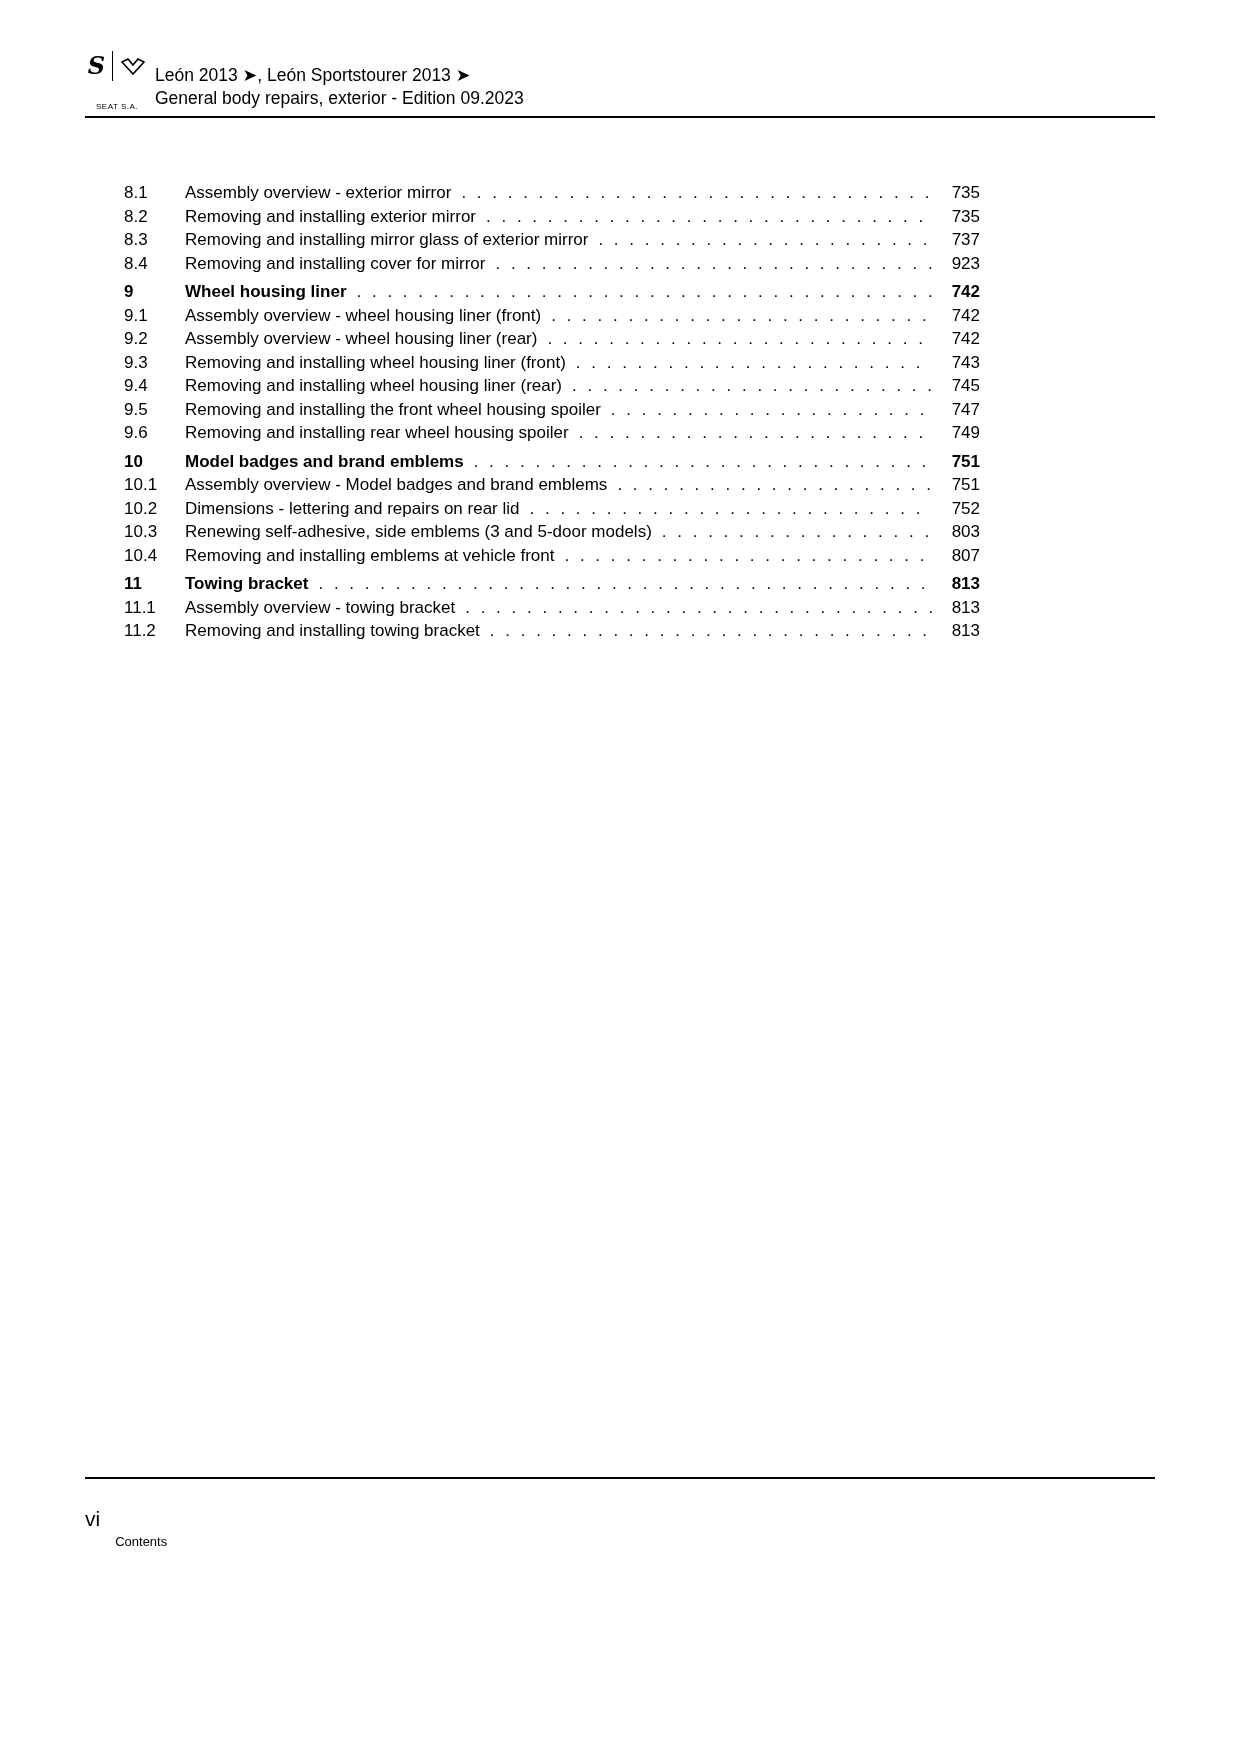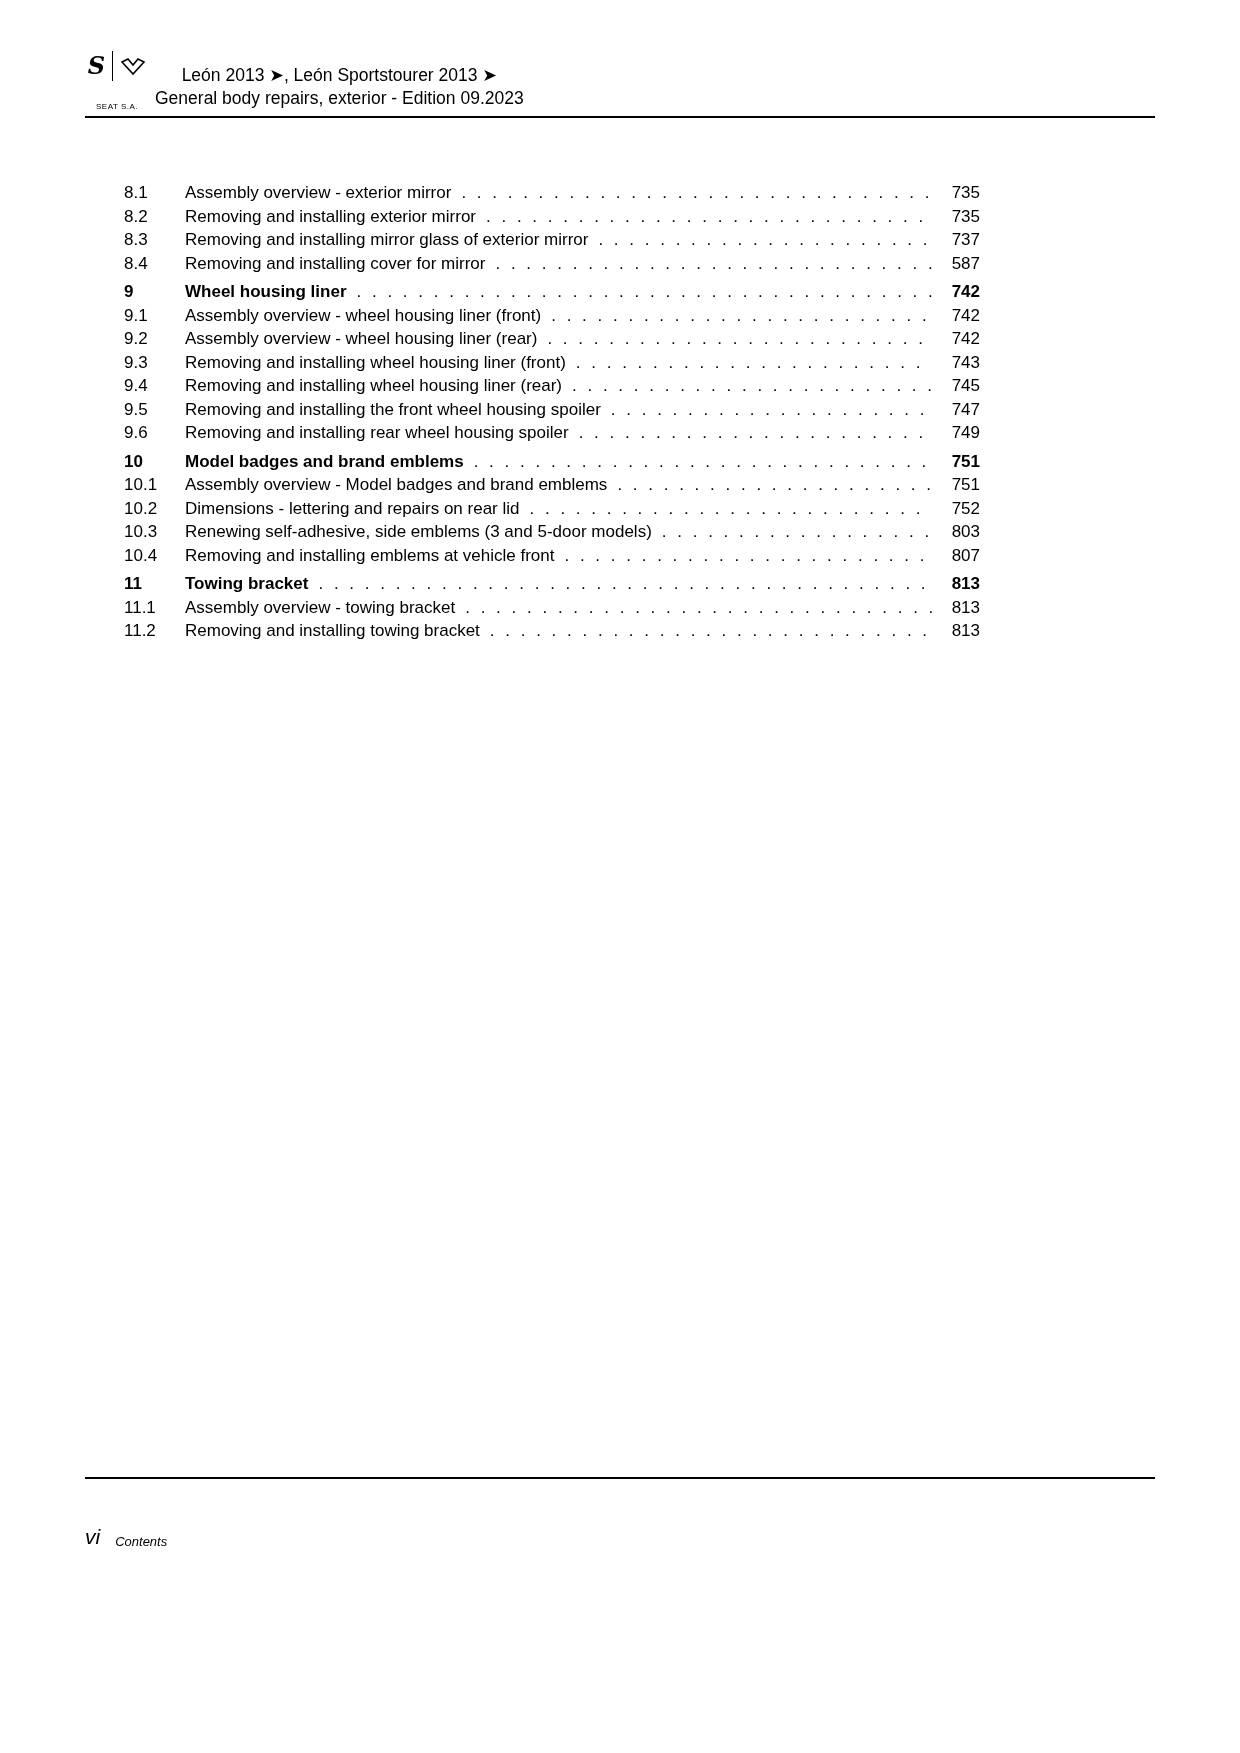--- a/index.html
+++ b/index.html
@@ -62,21 +62,20 @@
   }
   .titles {
     position: absolute;
     left: 70px;
     bottom: 6px;
   }
   .title-line {
     font-size: 17.5px;
     line-height: 23px;
     white-space: nowrap;
-    text-align: center;
   }
 
   
   .toc {
     position: absolute;
     left: 124px;
     top: 153px;
     width: 856px;
   }
   .toc-row {
@@ -118,23 +117,22 @@
   .footer {
     position: absolute;
     left: 85px;
     right: 85px;
     top: 1477px;
     border-top: 2px solid #000;
     padding-top: 9px;
   }
   .footer-inner {
     display: flex;
-    align-items: flex-end;
+    align-items: center;
     gap: 15px;
-    font-style: italic;
   }
   .footer-page {
     font-size: 21px;
   }
   .footer-label {
     font-size: 13px;
     margin-top: 46px;
   }
 </style>
 </head>
@@ -175,21 +173,21 @@
       <div class="toc-row">
         <span class="toc-num">8.3</span>
         <span class="toc-label">Removing and installing mirror glass of exterior mirror</span>
         <span class="toc-dots">. . . . . . . . . . . . . . . . . . . . . . . . . . . . . . . . . . . . . . . . . . . . . . . . . . . . . . . . . . . . . . . . . . . . . . . . . . . . . . . . . . . . . . . . . . . . . . . . . . . . . . . . . . . . . . . . . . . . . . . . . . . . . . . . . . . . . . . . . . . . . . . . . . . . . . . . . . . . . . . . . . . . . . . . . . . . . . . . . . . . . . . . . . . . . . . . . . . . . . . .</span>
         <span class="toc-page">737</span>
       </div>
       <div class="toc-row">
         <span class="toc-num">8.4</span>
         <span class="toc-label">Removing and installing cover for mirror</span>
         <span class="toc-dots">. . . . . . . . . . . . . . . . . . . . . . . . . . . . . . . . . . . . . . . . . . . . . . . . . . . . . . . . . . . . . . . . . . . . . . . . . . . . . . . . . . . . . . . . . . . . . . . . . . . . . . . . . . . . . . . . . . . . . . . . . . . . . . . . . . . . . . . . . . . . . . . . . . . . . . . . . . . . . . . . . . . . . . . . . . . . . . . . . . . . . . . . . . . . . . . . . . . . . . . .</span>
-        <span class="toc-page">587</span>
+        <span class="toc-page">923</span>
       </div>
       <div class="toc-row bold">
         <span class="toc-num">9</span>
         <span class="toc-label">Wheel housing liner</span>
         <span class="toc-dots">. . . . . . . . . . . . . . . . . . . . . . . . . . . . . . . . . . . . . . . . . . . . . . . . . . . . . . . . . . . . . . . . . . . . . . . . . . . . . . . . . . . . . . . . . . . . . . . . . . . . . . . . . . . . . . . . . . . . . . . . . . . . . . . . . . . . . . . . . . . . . . . . . . . . . . . . . . . . . . . . . . . . . . . . . . . . . . . . . . . . . . . . . . . . . . . . . . . . . . . .</span>
         <span class="toc-page">742</span>
       </div>
       <div class="toc-row">
         <span class="toc-num">9.1</span>
         <span class="toc-label">Assembly overview - wheel housing liner (front)</span>

